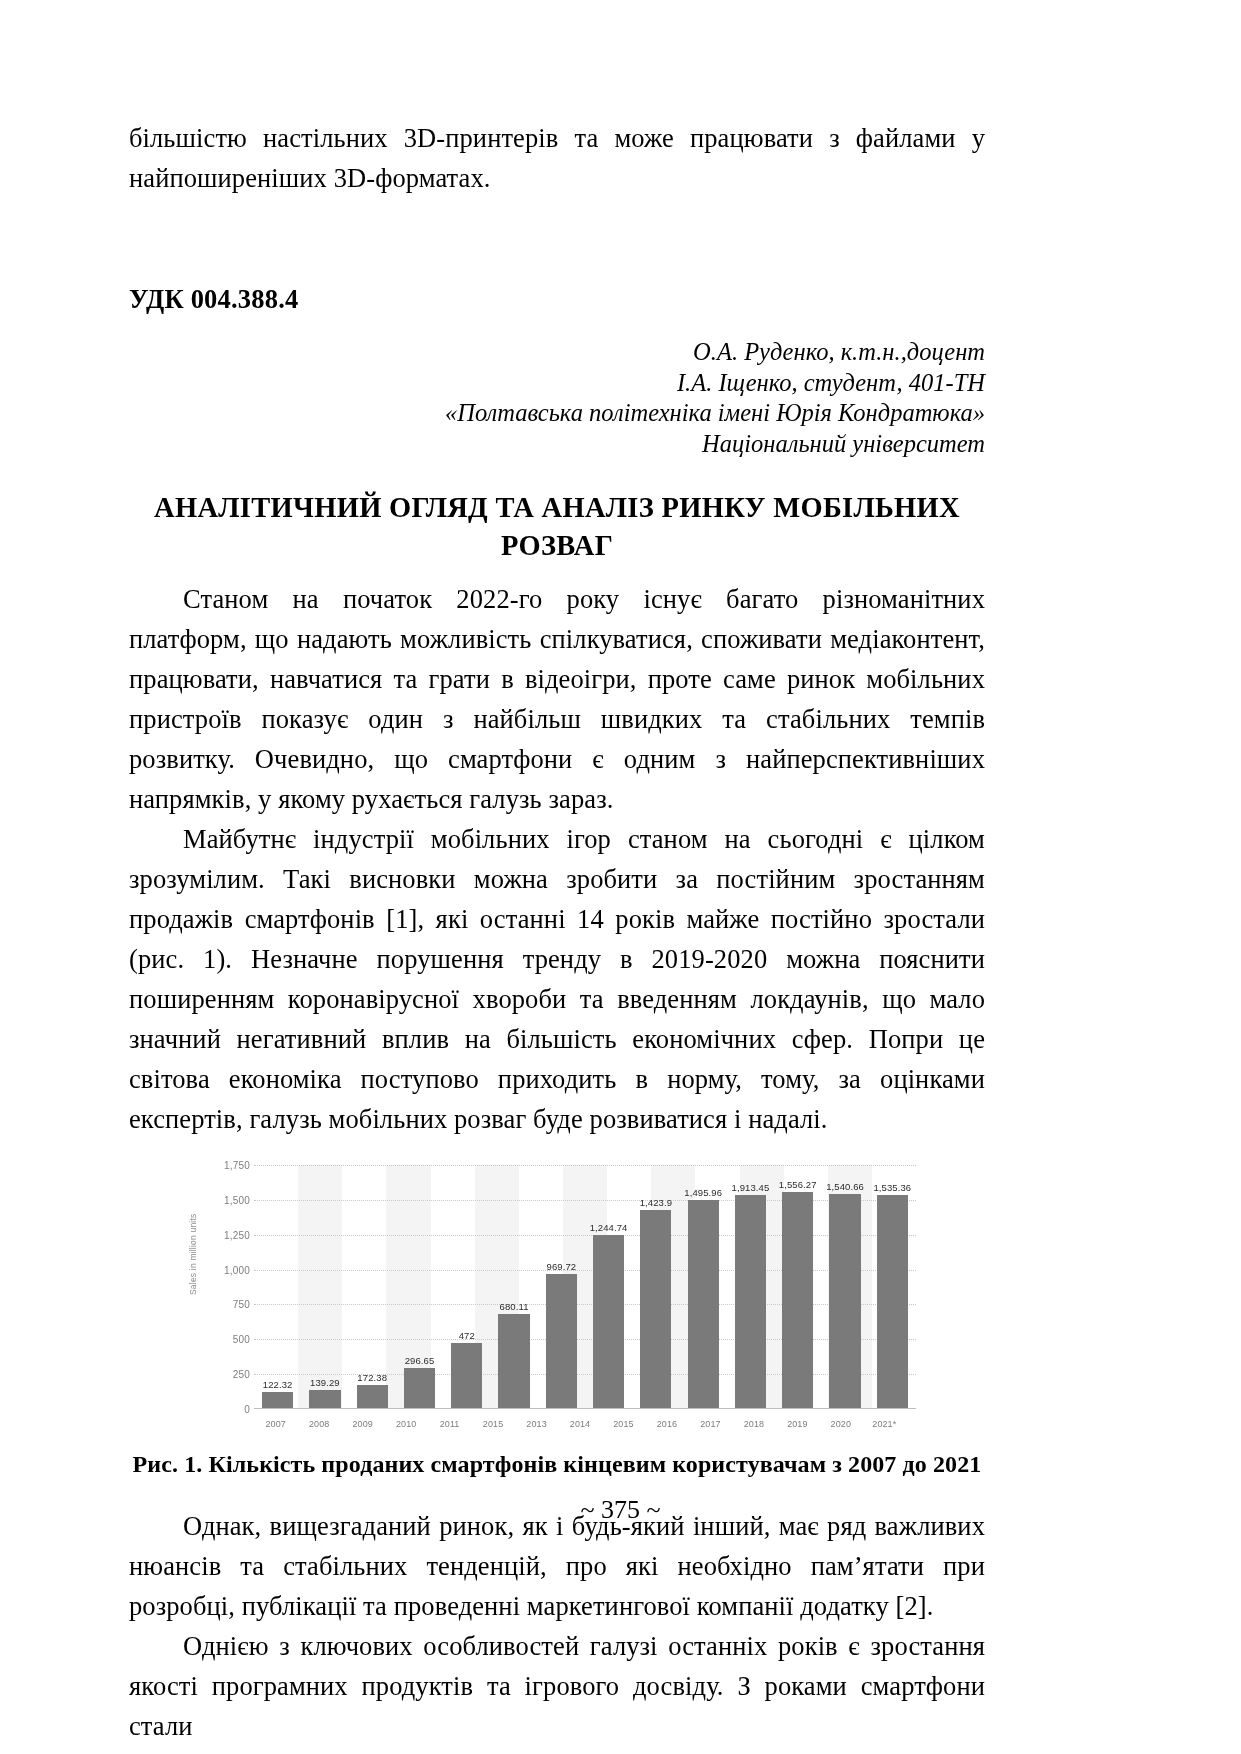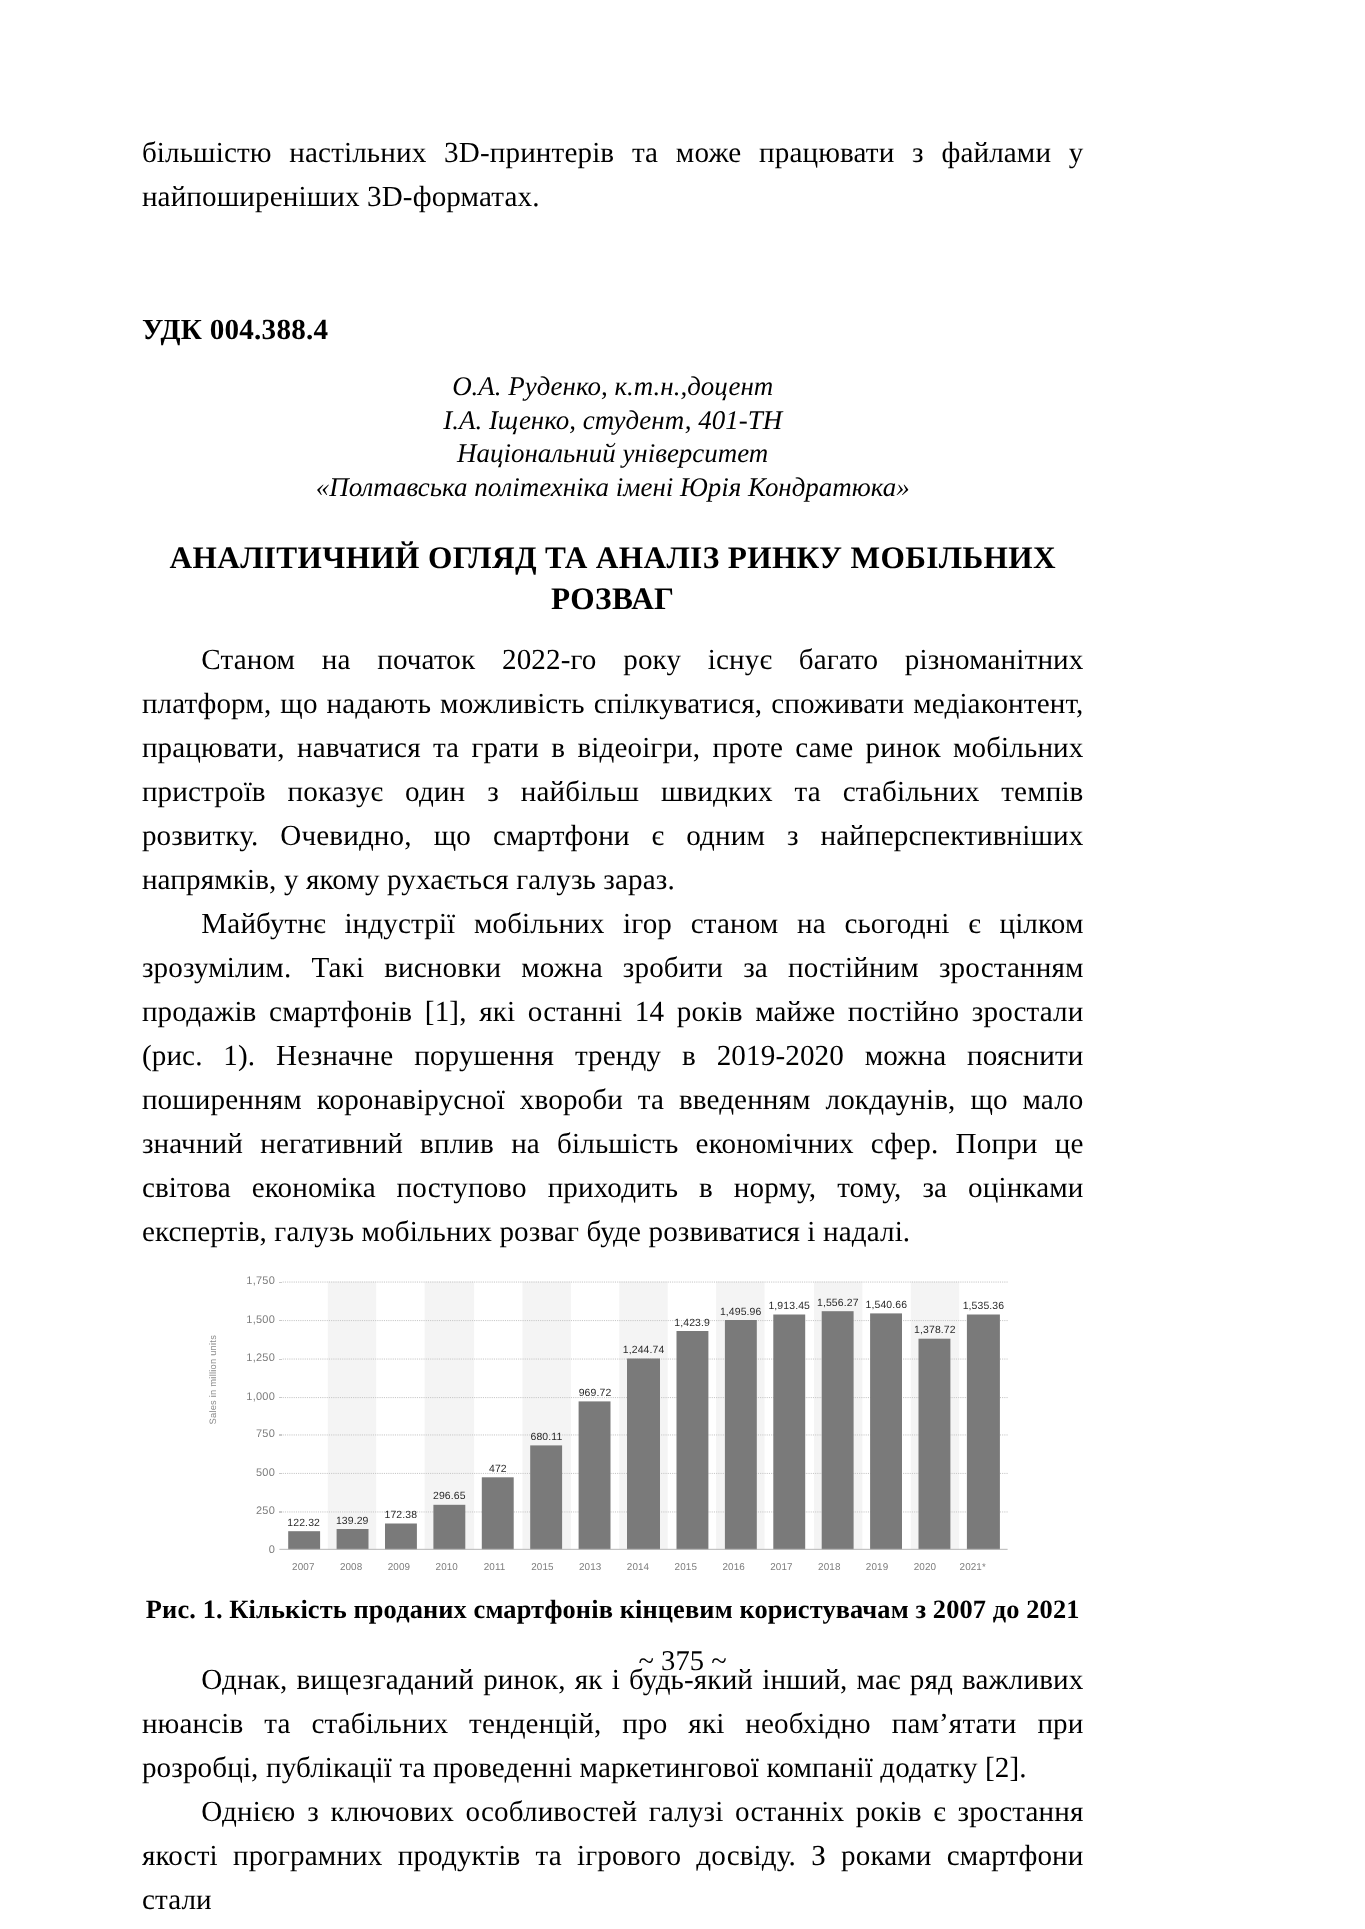--- a/index.html
+++ b/index.html
@@ -49,21 +49,21 @@
     letter-spacing: 0.2px;
   }
 
   .authors {
     text-align: right;
     font-style: italic;
     font-size: 24.5px;
     line-height: 30.5px;
     margin-top: 22px;
   }
-  .authors div { white-space: nowrap; text-align: center; }
+  .authors div { white-space: nowrap; }
 
   h1.title {
     margin: 30px 0 0 0;
     text-align: center;
     font-size: 28.5px;
     font-weight: bold;
     line-height: 38px;
     letter-spacing: 0.3px;
   }
 
@@ -201,22 +201,22 @@
 
     <p class="body-text">більшістю настільних 3D-принтерів та може працювати з файлами у найпоширеніших 3D-форматах.</p>
 
     <div class="spacer-lg"></div>
 
     <div class="udk">УДК 004.388.4</div>
 
     <div class="authors">
       <div>О.А. Руденко, к.т.н.,доцент</div>
       <div>І.А. Іщенко, студент, 401-ТН</div>
+      <div>«Полтавська політехніка імені Юрія Кондратюка»</div>
       <div>Національний університет</div>
-      <div>«Полтавська політехніка імені Юрія Кондратюка»</div>
     </div>
 
     <h1 class="title">АНАЛІТИЧНИЙ ОГЛЯД ТА АНАЛІЗ РИНКУ МОБІЛЬНИХ РОЗВАГ</h1>
 
     <div class="spacer-sm"></div>
 
     <p class="body-text indent">Станом на початок 2022-го року існує багато різноманітних платформ, що надають можливість спілкуватися, споживати медіаконтент, працювати, навчатися та грати в відеоігри, проте саме ринок мобільних пристроїв показує один з найбільш швидких та стабільних темпів розвитку. Очевидно, що смартфони є одним з найперспективніших напрямків, у якому рухається галузь зараз.</p>
     <p class="body-text indent">Майбутнє індустрії мобільних ігор станом на сьогодні є цілком зрозумілим. Такі висновки можна зробити за постійним зростанням продажів смартфонів [1], які останні 14 років майже постійно зростали (рис. 1). Незначне порушення тренду в 2019-2020 можна пояснити поширенням коронавірусної хвороби та введенням локдаунів, що мало значний негативний вплив на більшість економічних сфер. Попри це світова економіка поступово приходить в норму, тому, за оцінками експертів, галузь мобільних розваг буде розвиватися і надалі.</p>
 
     <div class="figure-wrap">
@@ -304,24 +304,20 @@
                 <div class="bar" style="height: 87.8023%; background: rgb(122, 122, 122);"></div>
                 <div class="barlabel" style="bottom: calc(87.8023% + 2px);">1,913.45</div>
               </div>
               <div class="barcell">
                 <div class="bar" style="height: 88.9297%; background: rgb(122, 122, 122);"></div>
                 <div class="barlabel" style="bottom: calc(88.9297% + 2px);">1,556.27</div>
               </div>
               <div class="barcell">
                 <div class="bar" style="height: 88.0377%; background: rgb(122, 122, 122);"></div>
                 <div class="barlabel" style="bottom: calc(88.0377% + 2px);">1,540.66</div>
-              </div>
-              <div class="barcell">
-                <div class="bar" style="height: 78.784%; background: rgb(122, 122, 122);"></div>
-                <div class="barlabel" style="bottom: calc(78.784% + 2px);">1,378.72</div>
               </div>
               <div class="barcell">
                 <div class="bar" style="height: 87.7349%; background: rgb(122, 122, 122);"></div>
                 <div class="barlabel" style="bottom: calc(87.7349% + 2px);">1,535.36</div>
               </div>
             </div>
         </div>
         <div class="baseline"></div>
         <div class="xaxis" id="xaxis">
             <div class="xtick">2007</div>

